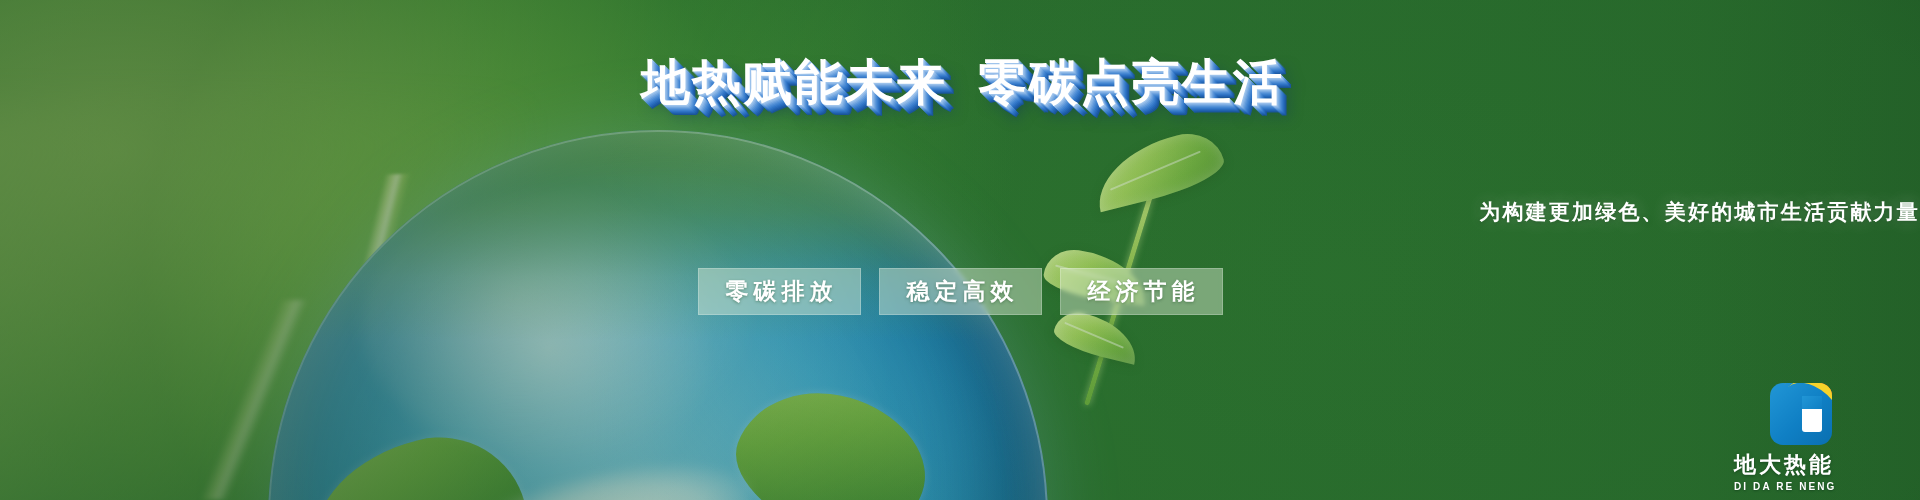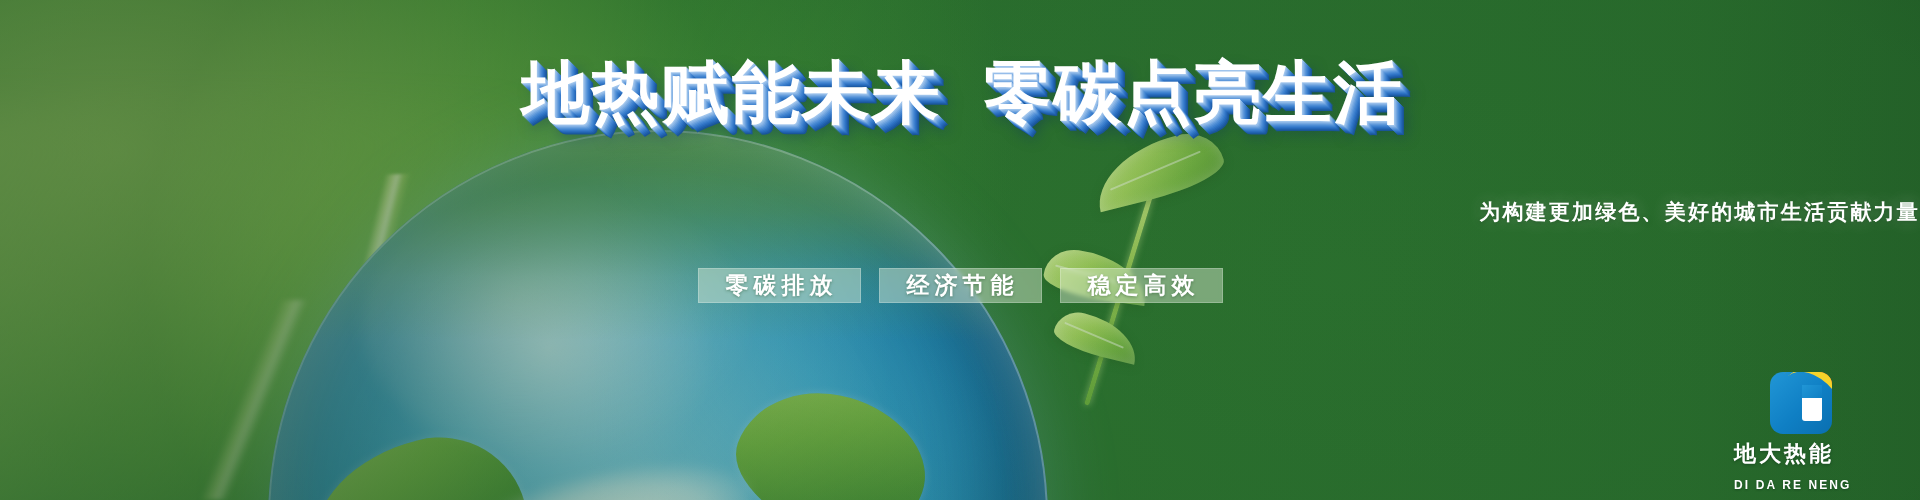--- a/index.html
+++ b/index.html
@@ -173,21 +173,21 @@
     border-radius: 2px;
   }
 
   
   .headline {
     position: absolute;
     left: 5px;
     right: 0;
     top: 56px;
     text-align: center;
-    font-size: 68px;
+    font-size: 49px;
     font-weight: 700;
     letter-spacing: 2px;
     line-height: 1.08;
     color: #ffffff;
     white-space: pre;
     font-family: "Liberation Sans", "DejaVu Sans", sans-serif;
     text-shadow:
       1px 1px 0 #9fc4ec,
       2px 2px 0 #8bb6e6,
       3px 3px 0 #74a7e0,
@@ -221,21 +221,21 @@
     position: absolute;
     left: 0;
     right: 0;
     top: 268px;
     display: flex;
     justify-content: center;
     gap: 18px;
   }
   .tag {
     min-width: 156px;
-    padding: 1px 22px;
+    padding: 7px 22px;
     box-sizing: border-box;
     text-align: center;
     font-size: 23px;
     font-weight: 700;
     letter-spacing: 5px;
     text-indent: 5px;
     color: #ffffff;
     background: rgba(233,245,225,0.42);
     border: 1px solid rgba(255,255,255,0.22);
     font-family: "Liberation Sans", "DejaVu Sans", sans-serif;
@@ -304,22 +304,22 @@
   .logo-name {
     font-size: 22px;
     font-weight: 700;
     letter-spacing: 3px;
     color: #ffffff;
     font-family: "Liberation Sans", "DejaVu Sans", sans-serif;
     text-shadow: 0 1px 3px rgba(15,55,25,0.6);
     line-height: 1.15;
   }
   .logo-pinyin {
-    margin-top: 12px;
-    font-size: 12px;
+    margin-top: 4px;
+    font-size: 10px;
     font-weight: 700;
     letter-spacing: 2.1px;
     color: #ffffff;
     font-family: "Liberation Sans", sans-serif;
     text-shadow: 0 1px 2px rgba(15,55,25,0.6);
   }
 </style>
 </head>
 <body>
 
@@ -358,22 +358,22 @@
   </div>
 
   <div class="bg-vignette"></div>
 
   <div class="headline">地热赋能未来  零碳点亮生活</div>
 
   <div class="subtitle">为构建更加绿色、美好的城市生活贡献力量</div>
 
   <div class="tags">
     <div class="tag">零碳排放</div>
+    <div class="tag">稳定高效</div>
     <div class="tag">经济节能</div>
-    <div class="tag">稳定高效</div>
   </div>
 
   <div class="logo">
     <div class="logo-mark">
       <div class="logo-notch"></div>
       <div class="logo-notch2"></div>
       <div class="logo-swoosh"></div>
       <div class="logo-swoosh s2"></div>
       <div class="logo-swoosh s3"></div>
     </div>

